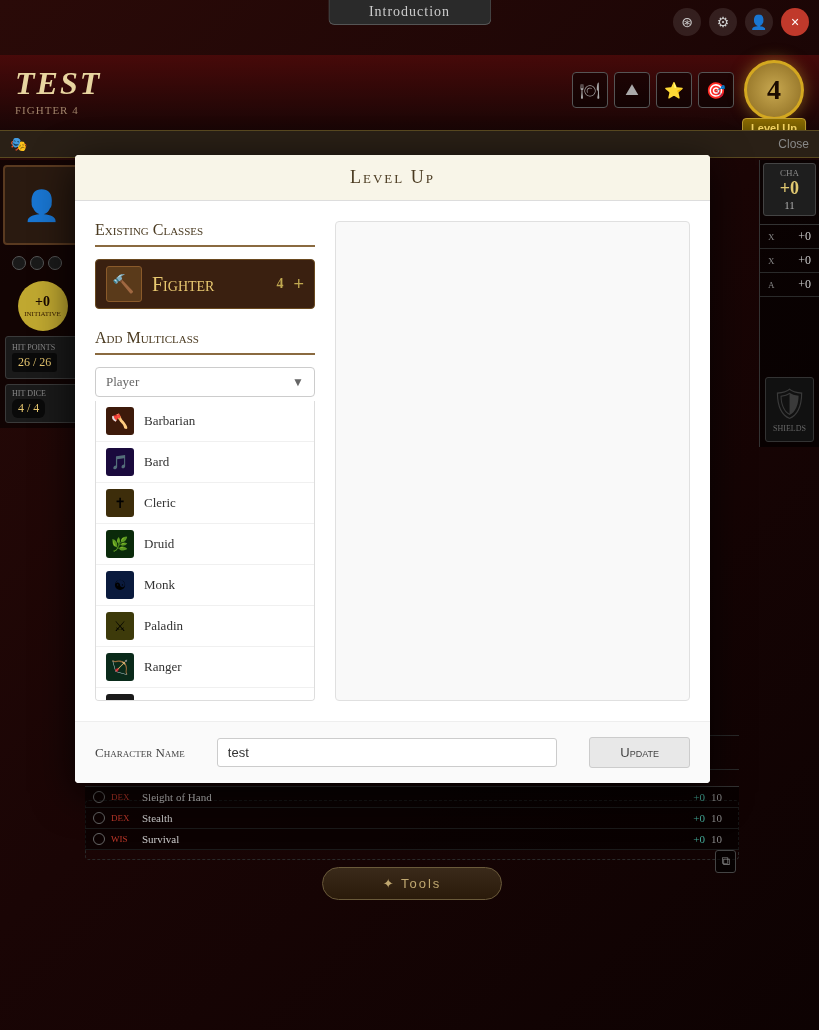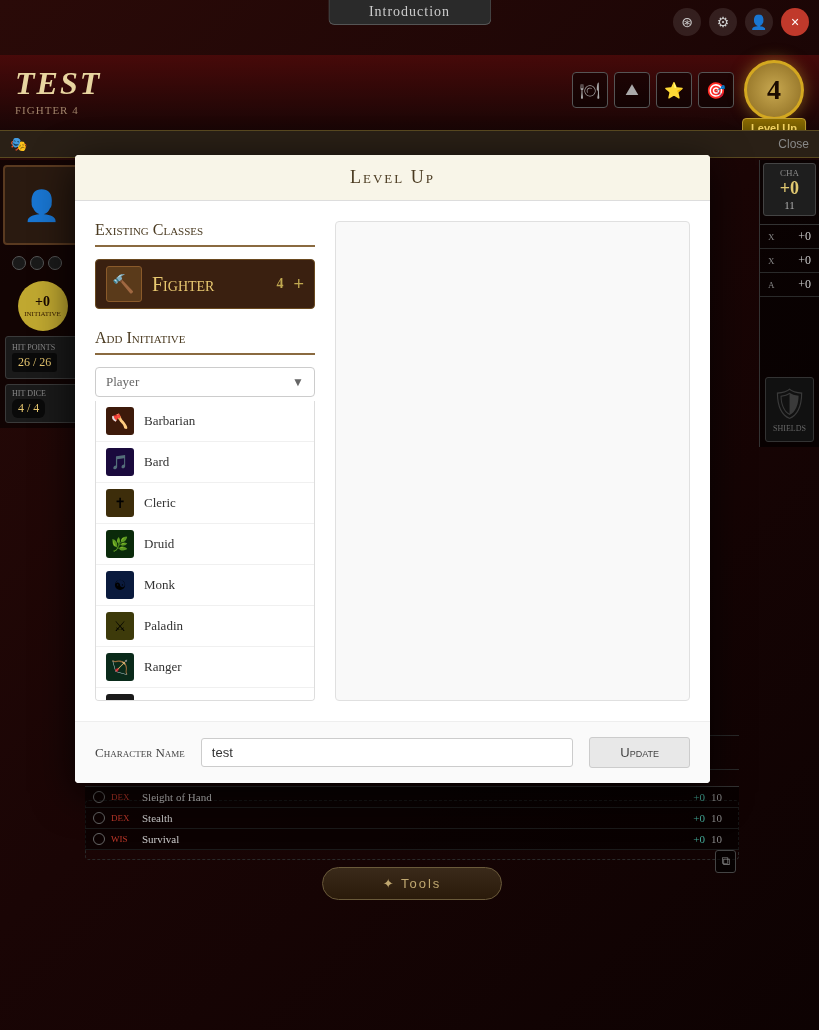--- a/index.html
+++ b/index.html
@@ -551,21 +551,21 @@
       border-radius: 4px;
       border: 1px solid #e0e0e0;
     }
 
     
     .modal-footer {
       padding: 15px 20px;
       border-top: 1px solid #eee;
       display: flex;
       align-items: center;
-      gap: 16px;
+      gap: 32px;
       background: #fafafa;
       border-radius: 0 0 4px 4px;
     }
 
     .char-name-label {
       color: #444;
       font-size: 13px;
       font-variant: small-caps;
       white-space: nowrap;
     }
@@ -862,21 +862,21 @@
       <div class="section-title">Existing Classes</div>
       <div class="existing-class-item">
         <div class="class-icon">🔨</div>
         <span class="class-name">Fighter</span>
         <span class="class-level">4</span>
         <button class="class-add-btn">
           <span>+</span>
         </button>
       </div>
 
-      <div class="add-multiclass-title">Add Initiative</div>
+      <div class="add-multiclass-title">Add Multiclass</div>
       <div class="classes-dropdown">
         <span class="classes-dropdown-text">Player</span>
         <span class="dropdown-arrow">▼</span>
       </div>
 
       <div class="class-list">
         <div class="class-list-item">
           <div class="class-list-icon" style="background:#3d1a0a;">🪓</div>
           <span class="class-list-name">Barbarian</span>
         </div>

